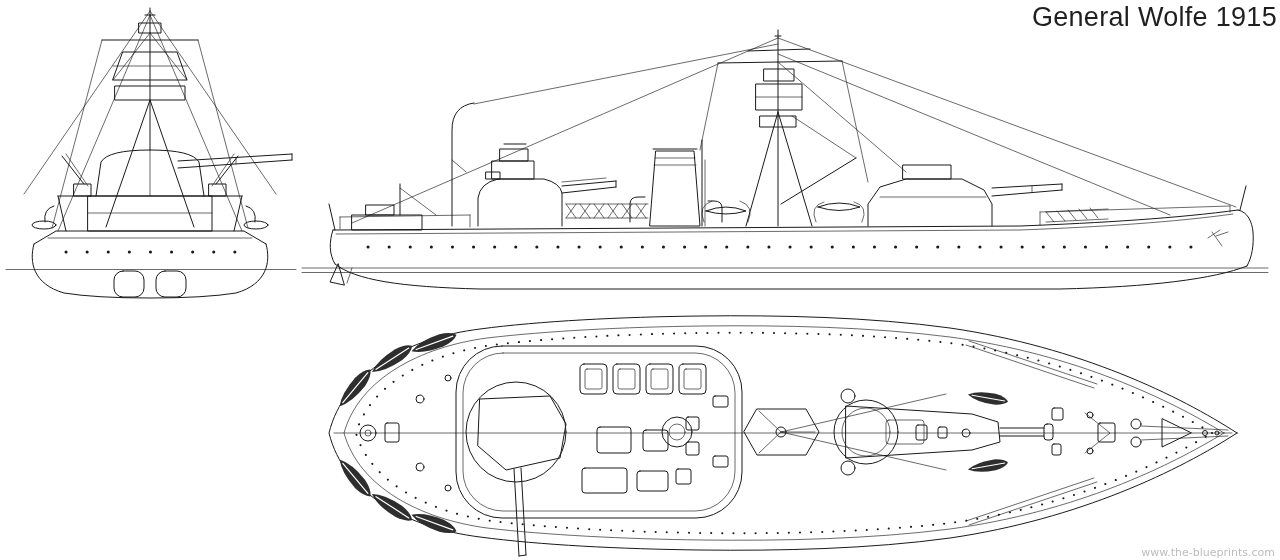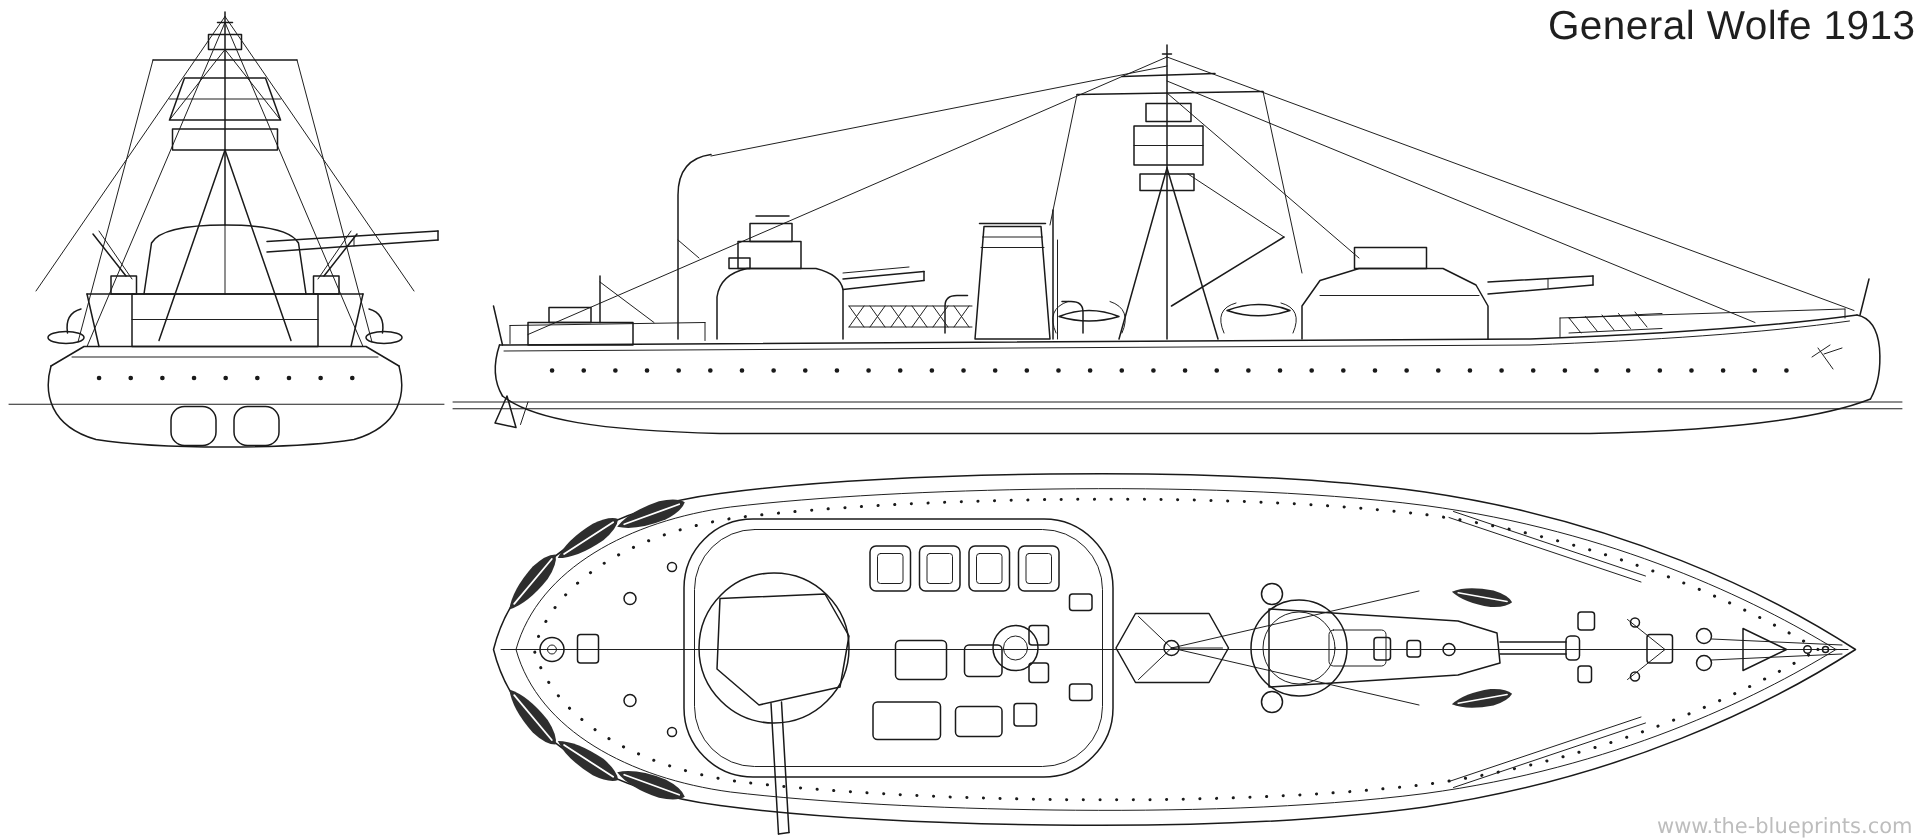--- a/index.html
+++ b/index.html
@@ -1,20 +1,20 @@
 <!DOCTYPE html>
 <html><head>
 <meta charset="utf-8">
 <style>
   html,body{margin:0;padding:0;background:#ffffff;}
   .blueprint{position:relative;width:1280px;height:560px;background:#ffffff;overflow:hidden;
              font-family:"Liberation Sans",sans-serif;}
   .title{position:absolute;top:2px;right:3px;font-size:27px;color:#1f1f1f;
          letter-spacing:0.3px;font-family:"Liberation Sans",sans-serif;white-space:nowrap;}
-  .watermark{position:absolute;right:5px;bottom:1px;font-size:14px;color:#bdbdbd;
+  .watermark{position:absolute;right:5px;bottom:1px;font-size:11px;color:#bdbdbd;
              font-family:"DejaVu Sans",sans-serif;}
   svg{position:absolute;left:0;top:0;}
   .thin{stroke-width:0.65;}
   .dots{stroke-width:3;stroke-dasharray:0.1 21;stroke-linecap:round;}
   .dotline{stroke-width:2;stroke-dasharray:0.1 11;stroke-linecap:round;}
 </style>
 </head>
 <body>
 
 <div class="blueprint">
@@ -294,15 +294,15 @@
           <use href="#boat" transform="translate(355,478) rotate(50)"></use>
           <use href="#boat" transform="translate(392,507) rotate(33)"></use>
           <use href="#boat" transform="translate(434,523) rotate(20)"></use>
           <use href="#boat" transform="translate(988,398) rotate(10) scale(0.85)"></use>
           <use href="#boat" transform="translate(988,466) rotate(-10) scale(0.85)"></use>
         </g>
       </g>
     </g>
   </svg>
 
-  <div class="title">General Wolfe 1913</div>
+  <div class="title">General Wolfe 1915</div>
   <div class="watermark">www.the-blueprints.com</div>
 </div>
 
 </body></html>

